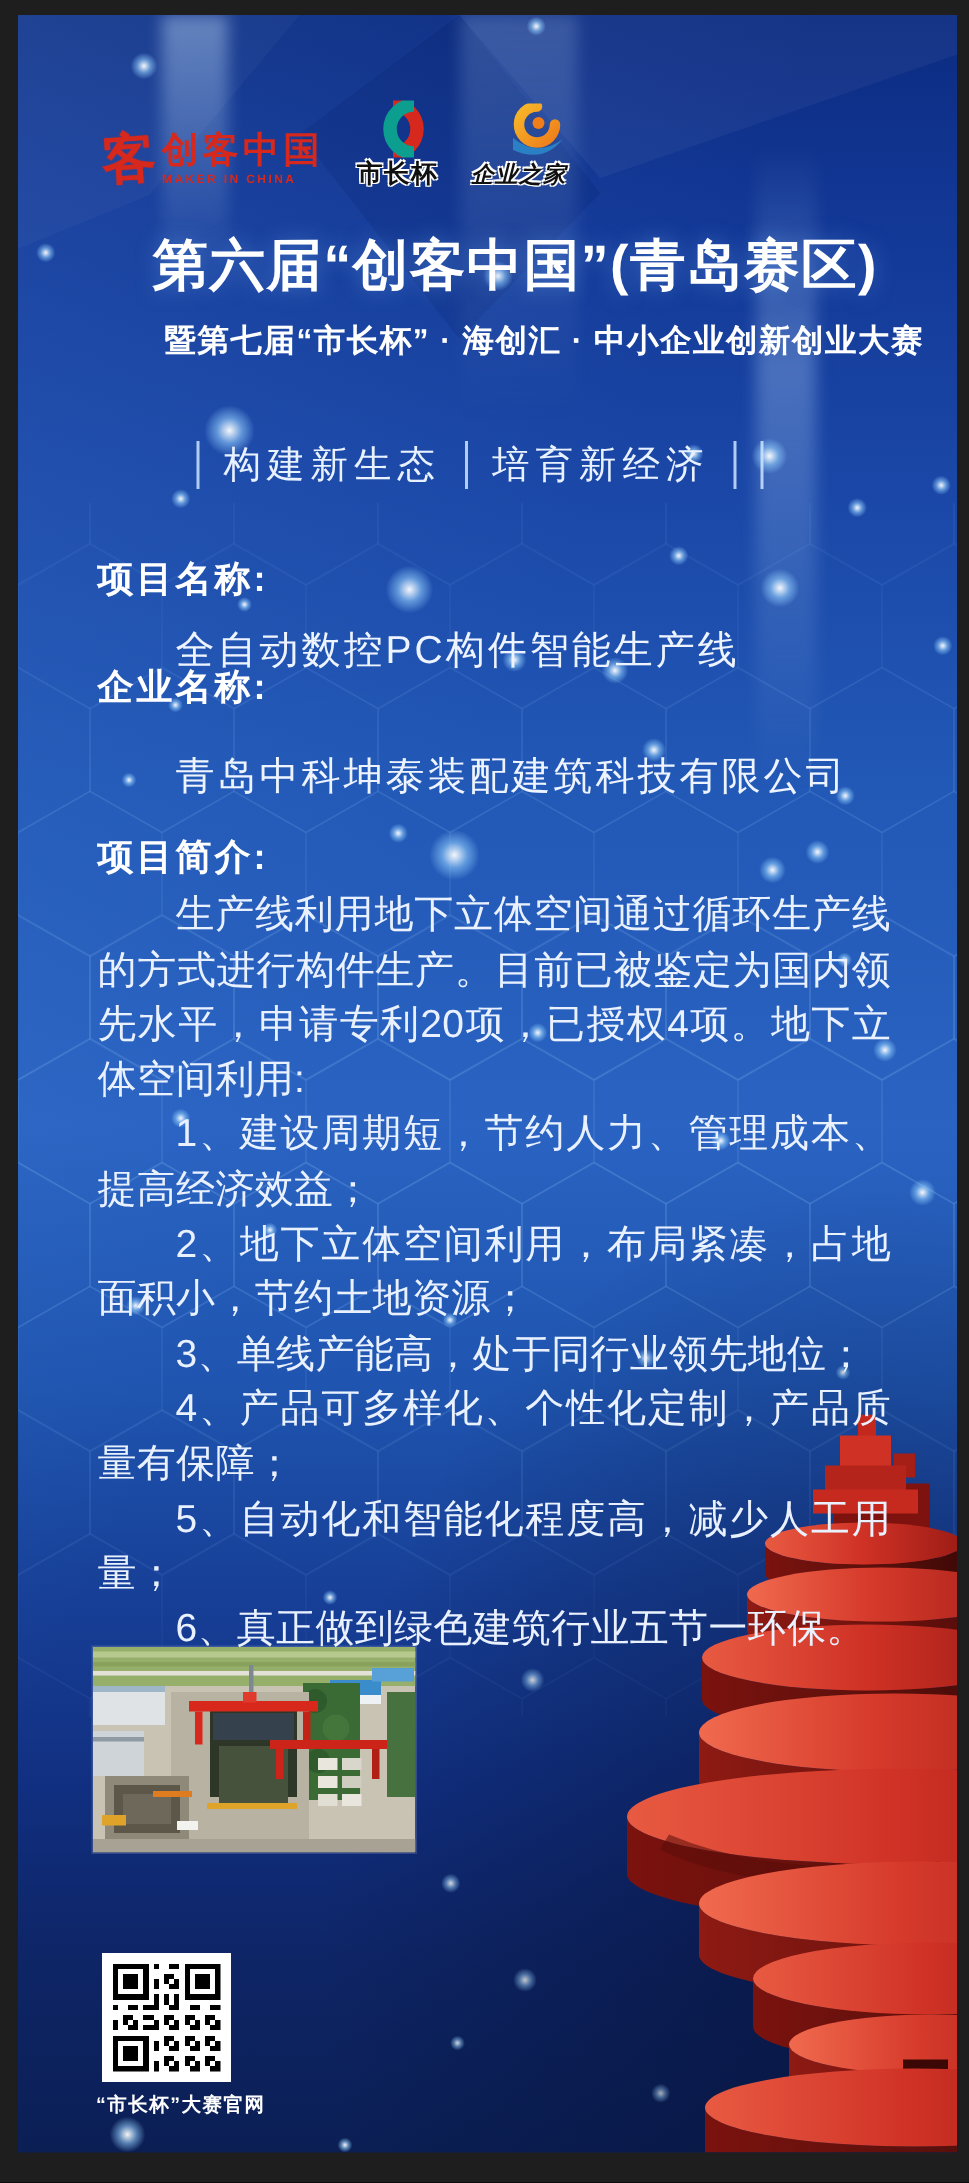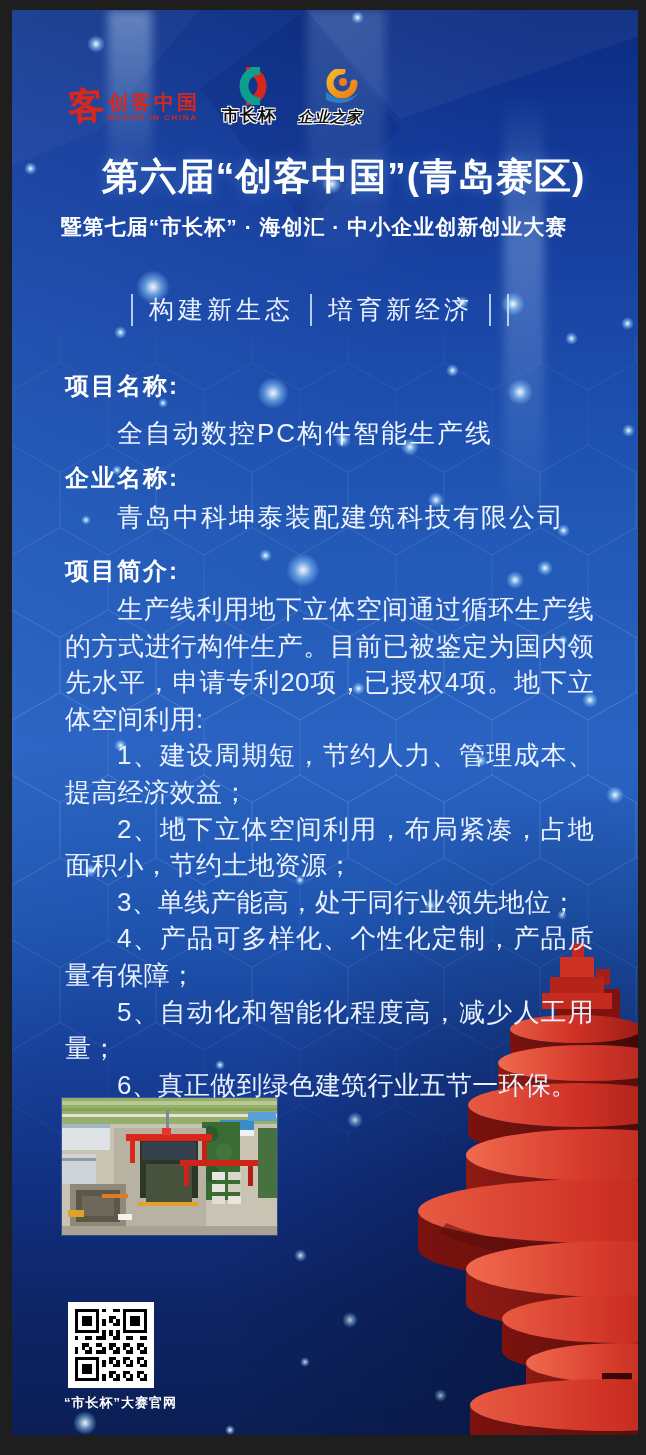--- a/index.html
+++ b/index.html
@@ -25,38 +25,38 @@
   .beam3{left:295px;top:0;width:78px;height:270px;background:linear-gradient(180deg,rgba(190,222,255,0.20),rgba(190,222,255,0));}
   .hexlayer{position:absolute;left:0;top:325px;width:626px;height:810px;opacity:.55;pointer-events:none;}
   .dot{position:absolute;border-radius:50%;pointer-events:none;
     background:radial-gradient(circle,rgba(255,255,255,0.95) 0%,rgba(150,210,255,0.55) 35%,rgba(150,210,255,0) 70%);}
   
   .logos{position:absolute;left:56px;top:42px;height:72px;display:flex;align-items:flex-end;gap:22px;z-index:5;}
   .logo{display:flex;flex-direction:column;align-items:flex-end;}
   .logo-mc{flex-direction:row;align-items:center;gap:4px;}
   .mc-glyph{color:#d6281c;font-size:36px;font-weight:900;line-height:1;transform:rotate(-4deg);text-shadow:0 0 1px #d6281c;}
   .mc-texts{display:flex;flex-direction:column;align-items:flex-start;}
-  .mc-cn{color:#d6281c;font-size:20px;font-weight:900;letter-spacing:3px;line-height:1.1;}
+  .mc-cn{color:#d6281c;font-size:24px;font-weight:900;letter-spacing:3px;line-height:1.1;}
   .mc-en{color:#d6281c;font-size:8px;font-weight:700;letter-spacing:1.6px;}
   .lg-caption{color:#101010;font-weight:900;font-size:17px;letter-spacing:1px;line-height:1;margin-top:2px;
     text-shadow:-1px -1px 0 #fff,1px -1px 0 #fff,-1px 1px 0 #fff,1px 1px 0 #fff,0 1px 0 #fff;}
   .lg-caption.script{font-size:15px;font-style:italic;font-weight:900;}
   
   .title{position:absolute;left:0;top:142px;width:626px;text-align:center;color:#fff;
     font-size:37px;font-weight:900;letter-spacing:1px;z-index:5;text-shadow:0 0 14px rgba(130,190,255,0.35);padding-left:37px;}
-  .subtitle{position:absolute;left:0;top:203px;width:604px;text-align:center;color:#fff;
+  .subtitle{position:absolute;left:0;top:203px;width:604px;text-align:right;color:#fff;
     font-size:21px;font-weight:700;letter-spacing:1px;z-index:5;}
   .slogans{position:absolute;left:0;top:283px;width:616px;display:flex;justify-content:center;align-items:center;gap:16px;z-index:5;}
   .slogan-bar{width:2px;height:32px;background:rgba(205,228,255,0.85);}
   .slogan{color:#e8f1ff;font-size:25px;font-weight:400;letter-spacing:4px;}
   
   .flabel{position:absolute;left:53px;color:#fff;font-size:24px;font-weight:800;letter-spacing:2px;z-index:5;}
   .fvalue{position:absolute;left:105px;color:#edf4ff;font-size:26px;font-weight:300;letter-spacing:2px;z-index:5;}
   .label1{top:360px;} .value1{top:406px;}
-  .label2{top:452px;} .value2{top:490px;}
+  .label2{top:432px;} .value2{top:490px;}
   .label3{top:545px;}
   .intro{position:absolute;left:53px;top:581px;width:529px;z-index:5;}
   .intro p{margin:0;color:#e9f1ff;font-size:26px;font-weight:300;line-height:36.6px;
     letter-spacing:0.2px;text-indent:2em;text-align:justify;}
   
   .photo{position:absolute;left:50px;top:1088px;width:215px;height:137px;z-index:5;box-shadow:0 0 0 1px rgba(255,255,255,0.15);}
   
   .qr{position:absolute;left:56px;top:1292px;width:86px;height:86px;background:#fff;z-index:5;}
   .qr svg{display:block;margin:7px;}
   .qr-caption{position:absolute;left:52px;top:1384px;color:#fff;font-size:13px;font-weight:700;letter-spacing:1px;z-index:5;}

